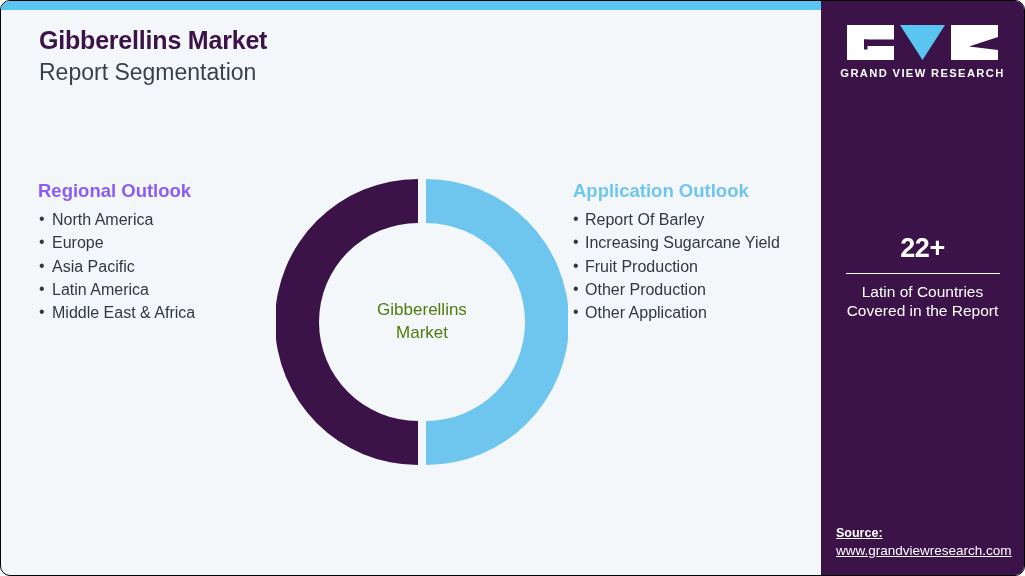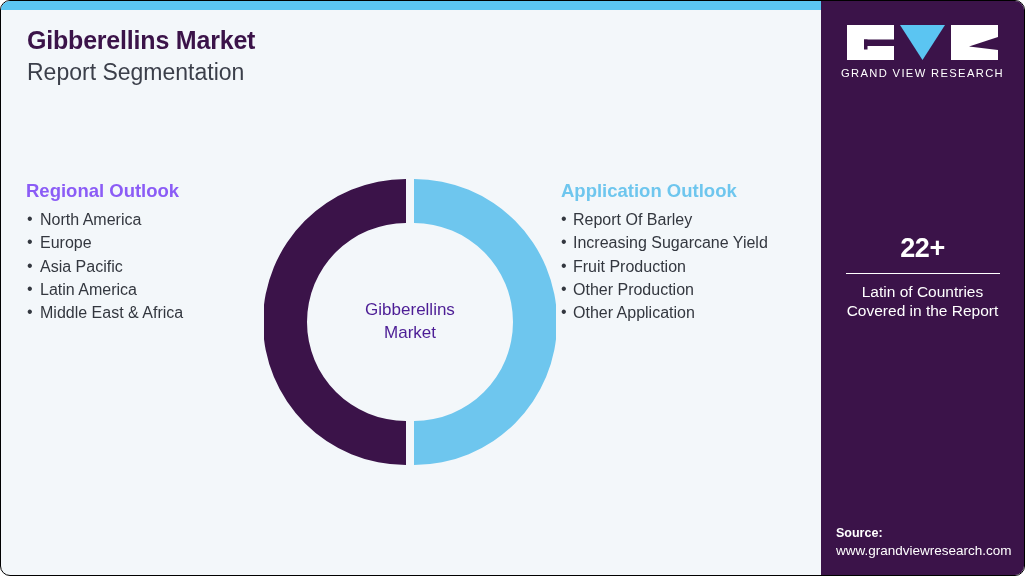--- a/index.html
+++ b/index.html
@@ -31,21 +31,21 @@
     left: 0;
     top: 0;
     width: 822px;
     height: 9px;
     background: #5bc5f2;
   }
 
   
   .main-area {
     position: absolute;
-    left: 4px;
+    left: 16px;
     top: 9px;
     width: 822px;
     height: 412px;
     background: #f3f7fa;
   }
 
   .title-block {
     position: absolute;
     left: 22px;
     top: 16px;
@@ -124,21 +124,21 @@
     height: 292px;
     display: flex;
     flex-direction: column;
     align-items: center;
     justify-content: center;
     text-align: center;
     pointer-events: none;
   }
   .donut-center-text span {
     font-size: 17px;
-    color: #4c1d95;
+    color: #4d7c0f;
     line-height: 1.35;
   }
 
   
   .side-panel {
     position: absolute;
     right: 0;
     top: 0;
     width: 203px;
     height: 576px;
@@ -156,21 +156,21 @@
     align-items: center;
   }
   .logo-marks {
     display: flex;
     align-items: flex-start;
     gap: 6px;
   }
   .logo-wordmark {
     margin-top: 7px;
     font-size: 11.2px;
-    font-weight: normal;
+    font-weight: bold;
     letter-spacing: 1.35px;
     color: #ffffff;
     white-space: nowrap;
   }
 
   
   .stat-block {
     position: absolute;
     left: 0;
     top: 234px;
@@ -194,20 +194,21 @@
     font-size: 15.5px;
     line-height: 1.25;
   }
 
   
   .source-block {
     position: absolute;
     left: 15px;
     bottom: 17px;
     color: #ffffff;
+    text-decoration: underline;
   }
   .source-label {
     font-size: 12.5px;
     font-weight: bold;
     line-height: 1.35;
   }
   .source-url {
     font-size: 13.5px;
     line-height: 1.35;
     white-space: nowrap;

